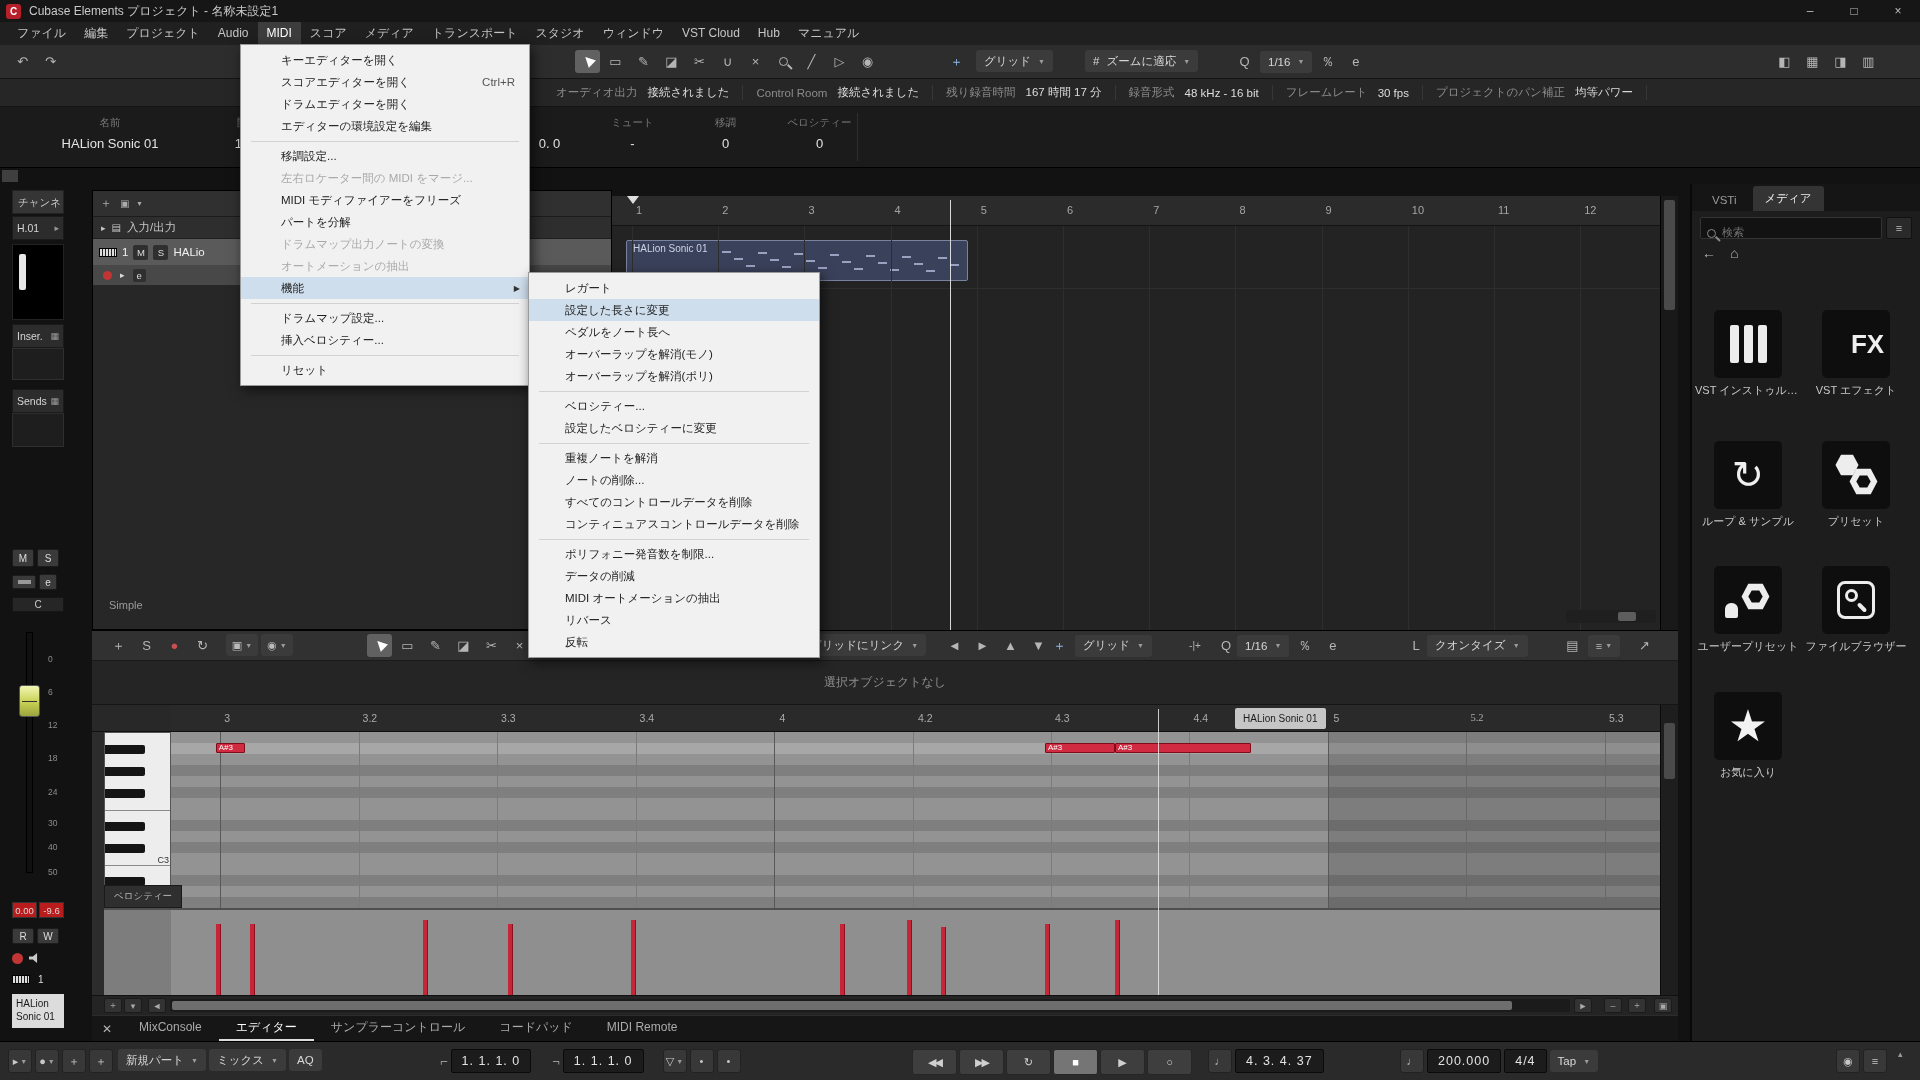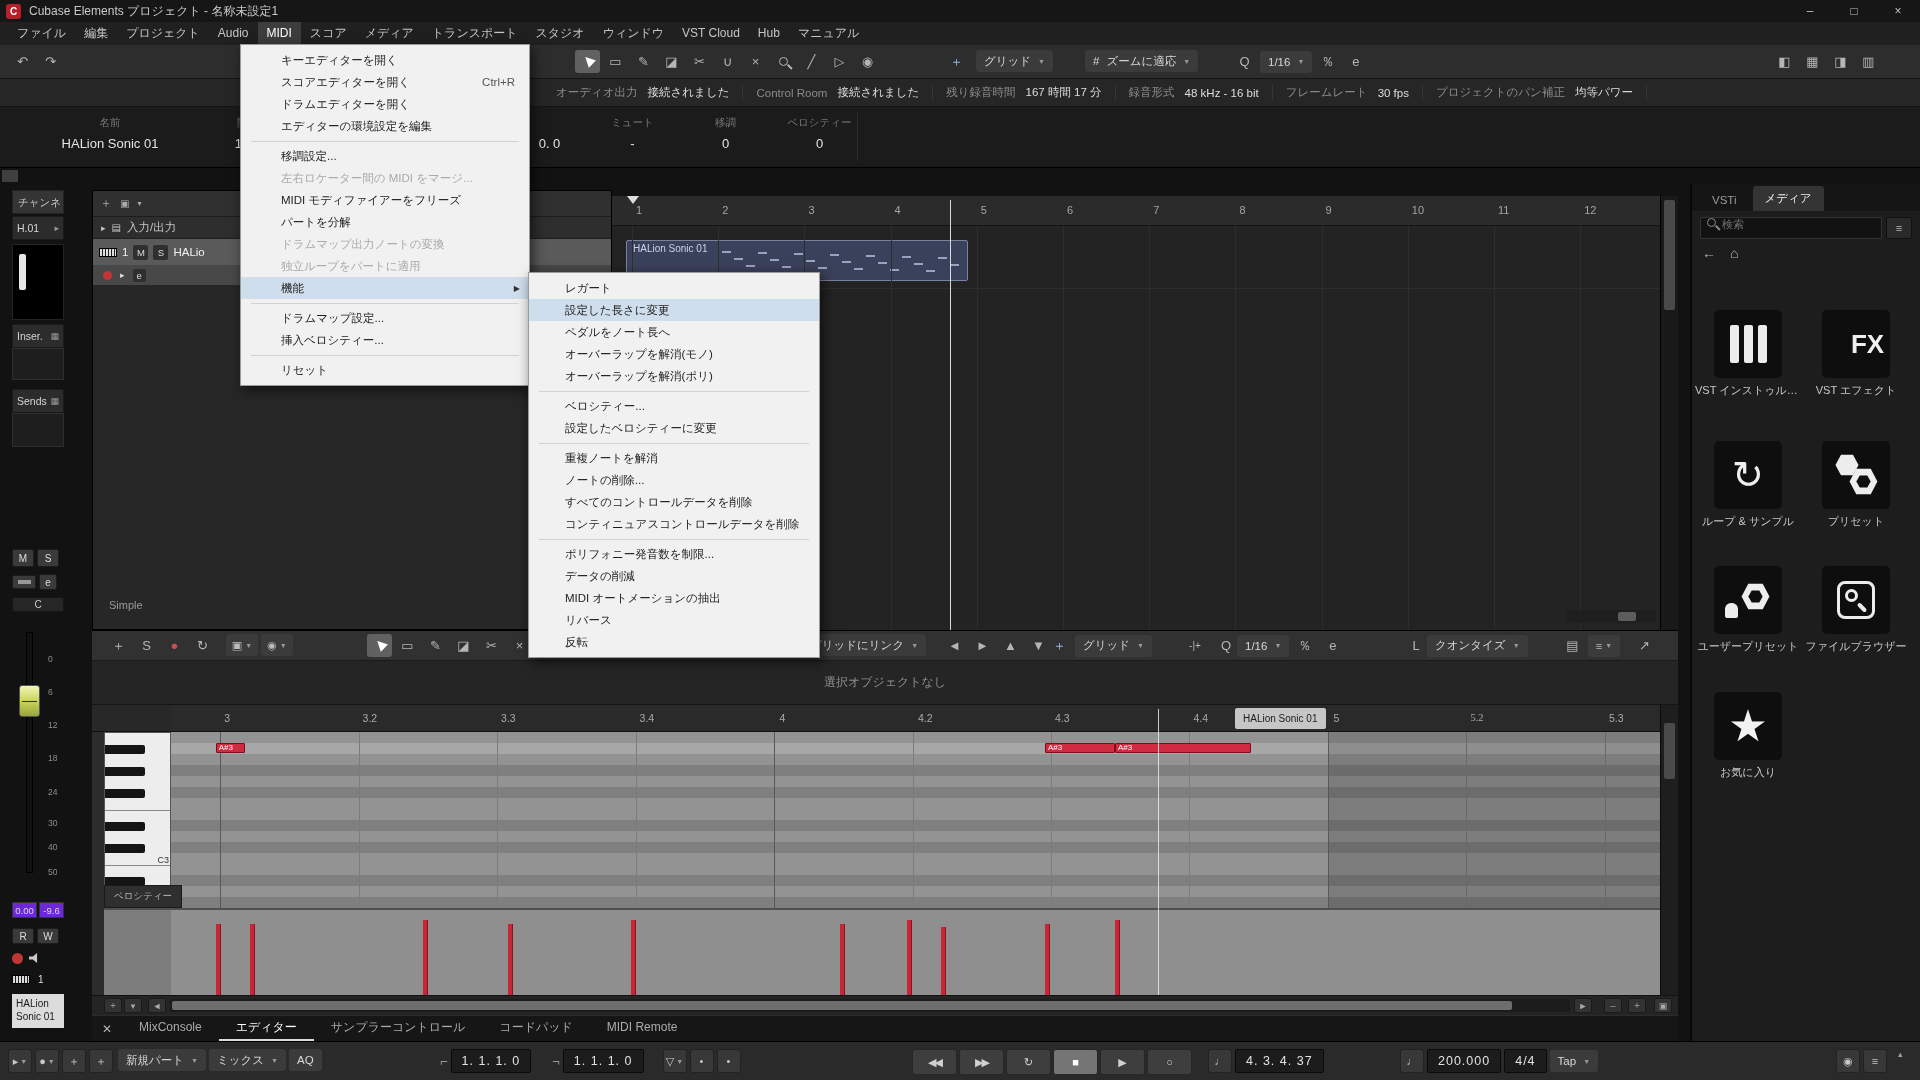--- a/index.html
+++ b/index.html
@@ -52,21 +52,21 @@
   .sec-body{background:#1e1e1e;border:1px solid #2e2e2e}
   .sm-ico{font-size:9px;color:#9a9a9a}
   .thumb{background:#000;border:1px solid #232323;position:relative}
   .thumb b{position:absolute;left:6px;top:9px;width:7px;height:36px;background:#e8e8e8;border-radius:2px}
   .small-btn{background:#3a3a3a;border:1px solid #1c1c1c;color:#ddd;font-size:10px;display:flex;align-items:center;justify-content:center;border-radius:2px}
   .pan-row{height:15px;background:#262626;border:1px solid #151515;color:#ccc;font-size:10px;display:flex;align-items:center;justify-content:center}
   .fader-track{position:absolute;left:14px;top:2px;bottom:4px;width:7px;background:#101010;border:1px solid #000}
   .fader-handle{position:absolute;left:7px;top:55px;width:21px;height:32px;background:linear-gradient(#f2f6b4,#c7d052 55%,#9aa53e);border:1px solid #555;border-radius:3px}
   .fader-handle::after{content:'';position:absolute;left:2px;right:2px;top:15px;height:1px;background:#333}
   .fs-num{position:absolute;left:36px;font-size:8.5px;color:#8e8e8e}
-  .val-cell{width:33px;height:16px;background:#6d28d9;border:1px solid #333;color:#ddd;font-size:9.5px;display:flex;align-items:center;justify-content:center}
+  .val-cell{width:33px;height:16px;background:#b91c1c;border:1px solid #333;color:#ddd;font-size:9.5px;display:flex;align-items:center;justify-content:center}
   .kbd-ico{width:18px;height:9px;border:1px solid #000;background:repeating-linear-gradient(90deg,#ddd 0 2px,#222 2px 3px)}
   .spk{width:13px;height:10px;background:#c9c9c9;clip-path:polygon(0 35%,30% 35%,62% 0,62% 100%,30% 65%,0 65%)}
   .rec-dot{width:11px;height:11px;border-radius:50%;background:#c23535}
   .name-tag{background:#dcdcdc;color:#1a1a1a;font-size:10px;line-height:1.3;padding:3px 4px}
 
   
   #tracklist{left:92px;top:190px;width:520px;height:440px;background:#272727;border:1px solid #000}
   .tl-bar{height:26px;background:#303030;border-bottom:1px solid #1c1c1c;display:flex;align-items:center;gap:8px;padding:0 7px;color:#ababab;font-size:12px}
   .tl-io{height:22px;background:#2e2e2e;display:flex;align-items:center;gap:6px;padding:0 8px;color:#c7c7c7;font-size:11.5px;border-bottom:1px solid #1f1f1f}
   .tl-trk{height:26px;background:#5a5a5a;display:flex;align-items:center;gap:5px;padding:0 6px;color:#f0f0f0;font-size:11.5px}
@@ -89,21 +89,21 @@
   .vthumb{position:absolute;left:3px;width:11px;background:#4a4a4a;border-radius:2px}
   #arr-zoom{left:1566px;top:610px;width:90px;height:13px;background:#1f1f1f;border-radius:3px}
   #arr-zoom b{position:absolute;left:52px;top:2px;width:18px;height:9px;background:#5d5d5d;border-radius:2px}
 
   
   #rack{left:1690px;top:184px;width:230px;height:857px;background:#1d1d1d;border-left:2px solid #080808}
   .rk-tabs{height:27px;background:#151515;display:flex;align-items:flex-end;padding-left:8px;gap:4px}
   .rk-tab{padding:5px 12px;font-size:11.5px;color:#9b9b9b}
   .rk-tab.active{background:#343434;color:#efefef;border-radius:3px 3px 0 0}
   .rk-search{margin:6px 8px 0;display:flex;gap:4px;align-items:center}
-  .rk-box{flex:1;height:22px;background:#121212;border:1px solid #333;border-radius:2px;display:flex;align-items:flex-start;gap:6px;padding:0 6px;color:#8a8a8a}
+  .rk-box{flex:1;height:22px;background:#121212;border:1px solid #333;border-radius:2px;display:flex;align-items:flex-end;gap:6px;padding:0 6px;color:#8a8a8a}
   .rk-box input{flex:1;background:transparent;border:none;outline:none;color:#bbb;font-size:11px;font-family:inherit}
   .rk-list-btn{width:26px;height:22px;background:#2a2a2a;border:1px solid #111;border-radius:2px;color:#bbb;display:flex;align-items:center;justify-content:center;font-size:11px}
   .rk-nav{margin:6px 10px 0;display:flex;gap:14px;color:#b5b5b5;font-size:14px;align-items:center}
   .tile{position:absolute;width:68px;height:68px;background:#0e0e0e;border-radius:5px;display:flex;align-items:center;justify-content:center;color:#efefef}
   .tile-lab{position:absolute;width:106px;text-align:center;font-size:11px;color:#c9c9c9;white-space:nowrap;overflow:hidden;text-overflow:ellipsis}
   .ico-vsti{display:flex;gap:5px}
   .ico-vsti i{width:9px;height:38px;background:#ededed;border-radius:2px}
   .ico-fx{font-size:26px;font-weight:bold}
   .ico-loop{font-size:38px;line-height:1}
   .ico-fav{font-size:44px;line-height:1;color:#f2f2f2}
@@ -809,21 +809,21 @@
       <div class="mi">
         <span class="milab">MIDI モディファイアーをフリーズ</span>
       </div>
       <div class="mi">
         <span class="milab">パートを分解</span>
       </div>
       <div class="mi dis">
         <span class="milab">ドラムマップ出力ノートの変換</span>
       </div>
       <div class="mi dis">
-        <span class="milab">独立ループをパートに適用</span>
+        <span class="milab">オートメーションの抽出</span>
       </div>
       <div class="mi hl">
         <span class="milab">機能</span>
         <span class="miarr">▶</span>
       </div>
       <div class="msep"></div>
       <div class="mi">
         <span class="milab">ドラムマップ設定...</span>
       </div>
       <div class="mi">

